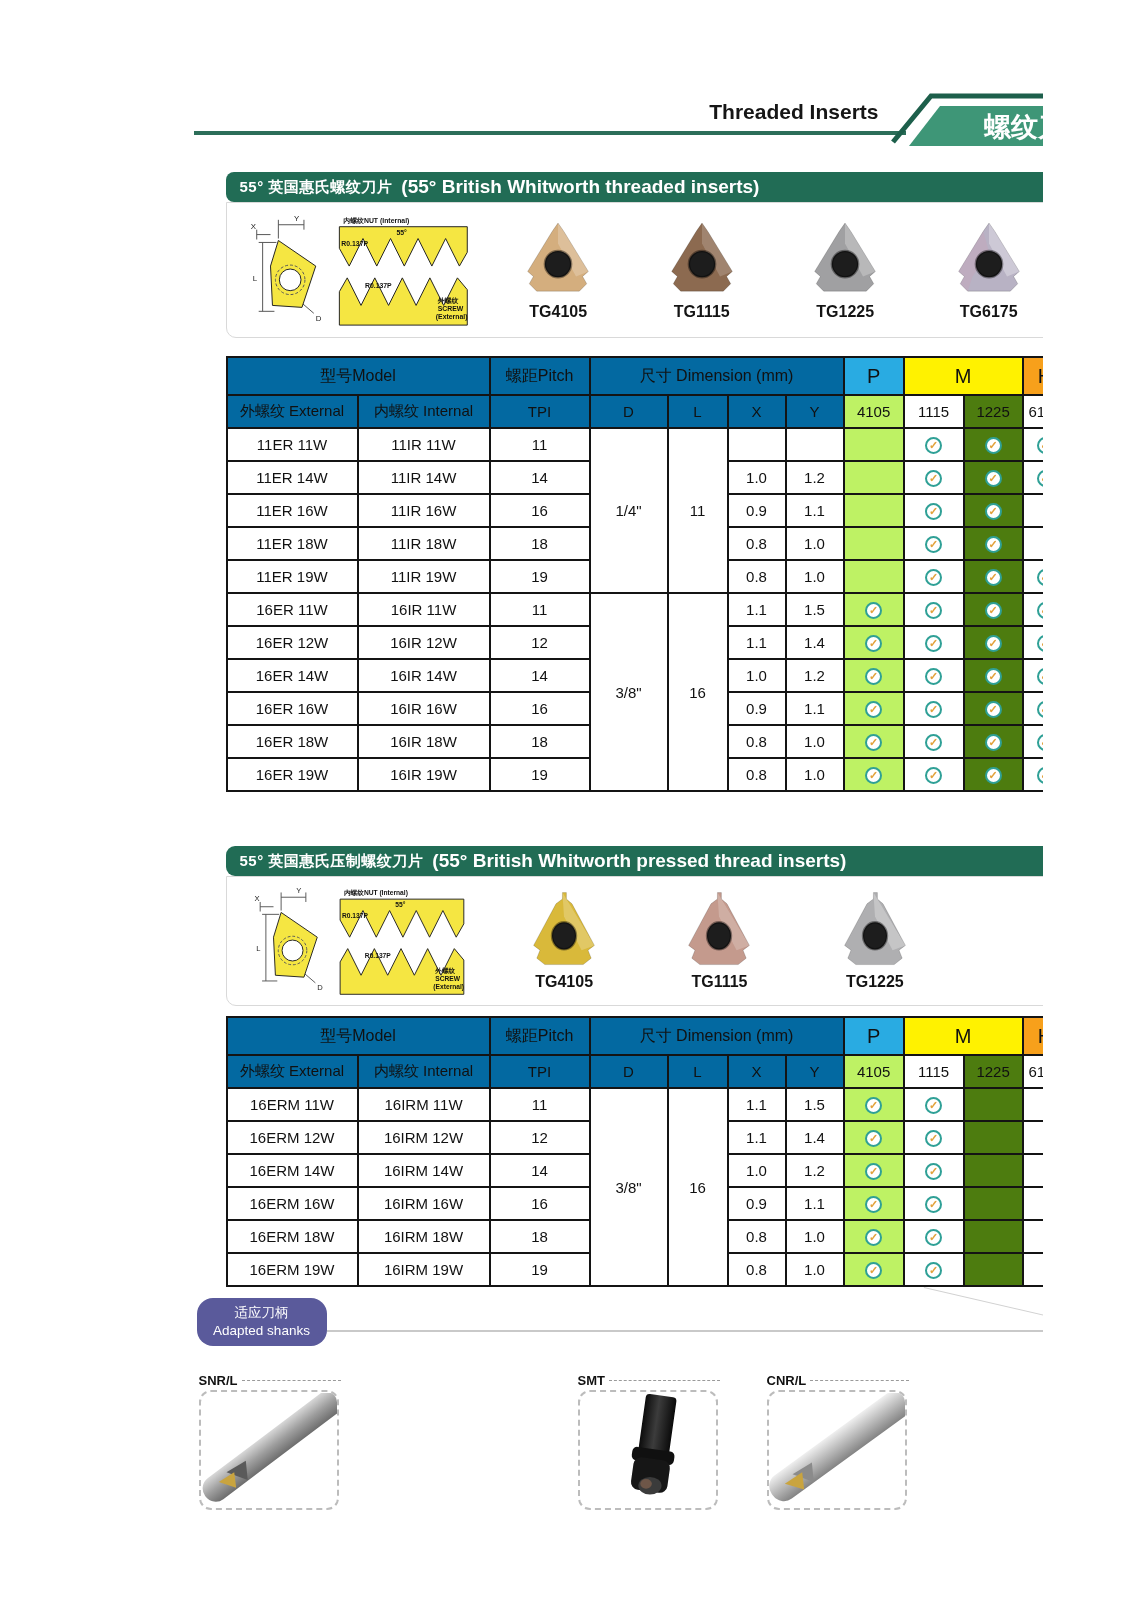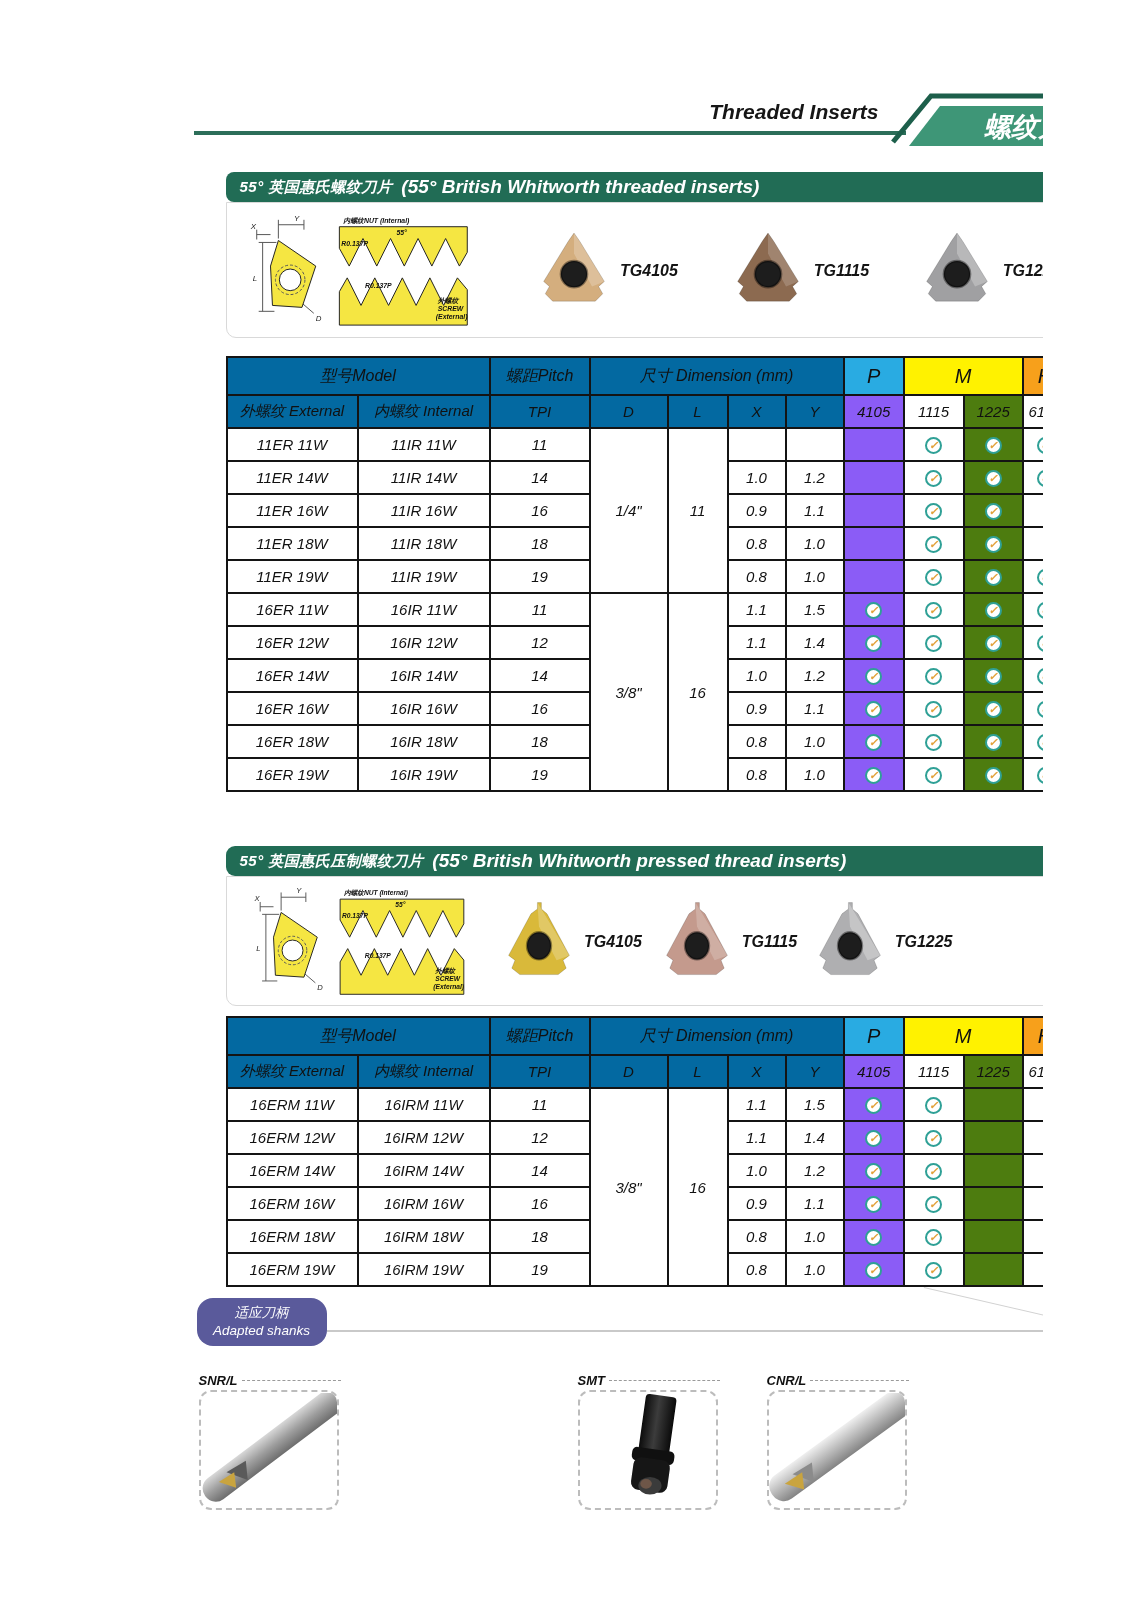--- a/index.html
+++ b/index.html
@@ -1,53 +1,53 @@
 <!DOCTYPE html>
 <html><head>
 <meta charset="utf-8">
 <style>
   html,body{margin:0;padding:0;background:#fff;}
   body{font-family:"Liberation Sans", sans-serif; color:#111;}
-  #page{position:relative;width:954px;height:1600px;margin:0 auto;background:#fff;overflow:hidden;font-style:italic;}
+  #page{position:relative;width:954px;height:1600px;margin:0 auto;background:#fff;overflow:hidden;}
 
   
   .hdr-title-en{position:absolute;left:600px;top:100px;width:190px;text-align:right;
     font-size:21px;font-weight:bold;color:#161616;}
   .hdr-line{position:absolute;left:105px;top:131px;width:712px;height:4px;background:#2C6E59;}
   .hdr-band-svg{position:absolute;left:720px;top:78px;width:400px;height:74px;}
   .hdr-band-zh{font-size:27px;font-weight:bold;fill:#ffffff;}
   .hdr-chapter{position:absolute;left:1040px;top:58px;font-family:"Liberation Serif", serif;
     font-size:96px;line-height:96px;color:#0d0d0d;}
 
   
   .secbar{position:absolute;left:137px;width:846px;height:30px;background:#216C55;border-radius:8px;
     display:flex;align-items:center;padding:0 0 0 14px;box-sizing:border-box;color:#fff;}
   .secbar .zh{font-size:15px;font-weight:bold;letter-spacing:.5px;}
   .secbar .en{font-size:19px;margin-left:9px;font-weight:bold;}
   .panel{position:absolute;left:137px;width:846px;background:#fff;border:1px solid #d9d9d9;
     border-radius:0 0 10px 10px;box-sizing:border-box;display:flex;align-items:center;padding:4px 10px;}
-  .insert-fig{flex:1;display:flex;align-items:center;justify-content:flex-end;margin:0;}
+  .insert-fig{flex:1;display:flex;flex-direction:column;align-items:center;justify-content:flex-end;margin:0;}
   .insert-fig figcaption{font-size:16px;font-weight:bold;color:#141414;margin-top:2px;}
   .spacer{width:108px;}
   .dt{font-size:8px;fill:#222;}
   .dts{font-size:7px;fill:#111;font-weight:bold;}
 
   
   table.spec{position:absolute;left:137px;border-collapse:collapse;table-layout:fixed;width:841px;
     font-size:15px;}
   table.spec th, table.spec td{border:2px solid #141414;text-align:center;vertical-align:middle;
     padding:0;overflow:hidden;white-space:nowrap;}
   table.spec thead tr.r1 th{height:36px;font-size:16px;font-weight:normal;}
   table.spec thead tr.r2 th{height:31px;font-size:15px;font-weight:normal;}
   table.spec tbody td{height:31px;font-size:15px;}
   .hgreen{background:#0369a1;}
   .hp{background:#29ABE2;font-size:20px !important;}
   .hm{background:#FFF200;font-size:20px !important;}
   .hh{background:#F7A01B;font-size:20px !important;}
-  .c4105{background:#8b5cf6;}
+  .c4105{background:#bef264;}
   .c1225{background:#4d7c0f;}
   .chk{display:inline-flex;width:13px;height:13px;border:2px solid #2FA096;border-radius:50%;
     color:#E2A23C;font-size:11px;font-weight:bold;align-items:center;justify-content:center;
     background:#fff;line-height:1;}
 
   
   .badge{position:absolute;left:108px;top:1298px;width:130px;height:48px;background:#5A5A9B;
     border-radius:16px;color:#fff;display:flex;flex-direction:column;align-items:center;
     justify-content:center;font-size:13.5px;line-height:1.35;}
   .grayline{position:absolute;left:238px;top:1330px;width:774px;height:2px;background:#c9c9c9;}
@@ -132,20 +132,30 @@
     </figure>
     <figure class="insert-fig">
       <svg viewBox="0 0 100 100" width="92" height="82">
         <polygon points="50,5 57,15 87,64 80,70 85,79 76,88 24,88 15,79 20,70 13,64 43,15" stroke="#00000033" fill="#A0A0A2"></polygon>
         <polygon points="50,5 57,15 87,64 72,70 50,30" fill="#ffffff" opacity="0.25"></polygon>
         <circle cx="50" cy="55" r="16" fill="#1d1d1d"></circle>
         <circle cx="50" cy="55" r="16" fill="none" stroke="#00000066" stroke-width="3"></circle>
       </svg>
       <figcaption>TG1225</figcaption>
     </figure>
+    <figure class="insert-fig">
+      <svg viewBox="0 0 100 100" width="92" height="82">
+        <polygon points="50,5 57,15 87,64 80,70 85,79 76,88 24,88 15,79 20,70 13,64 43,15" stroke="#00000033" fill="#B8B2C4"></polygon>
+        <polygon points="50,5 57,15 87,64 72,70 50,30" fill="#ffffff" opacity="0.3"></polygon>
+        <polygon points="24,88 15,79 20,70 13,64 43,15 50,40 30,70" fill="#c8a0b8" opacity="0.35"></polygon>
+        <circle cx="50" cy="55" r="16" fill="#1d1d1d"></circle>
+        <circle cx="50" cy="55" r="16" fill="none" stroke="#00000066" stroke-width="3"></circle>
+      </svg>
+      <figcaption>TG6175</figcaption>
+    </figure>
   </div>
 
   <table class="spec" id="table1" style="top:356px;">
       <colgroup>
         <col style="width: 131px;">
         <col style="width: 132px;">
         <col style="width: 100px;">
         <col style="width: 78px;">
         <col style="width: 60px;">
         <col style="width: 58px;">

